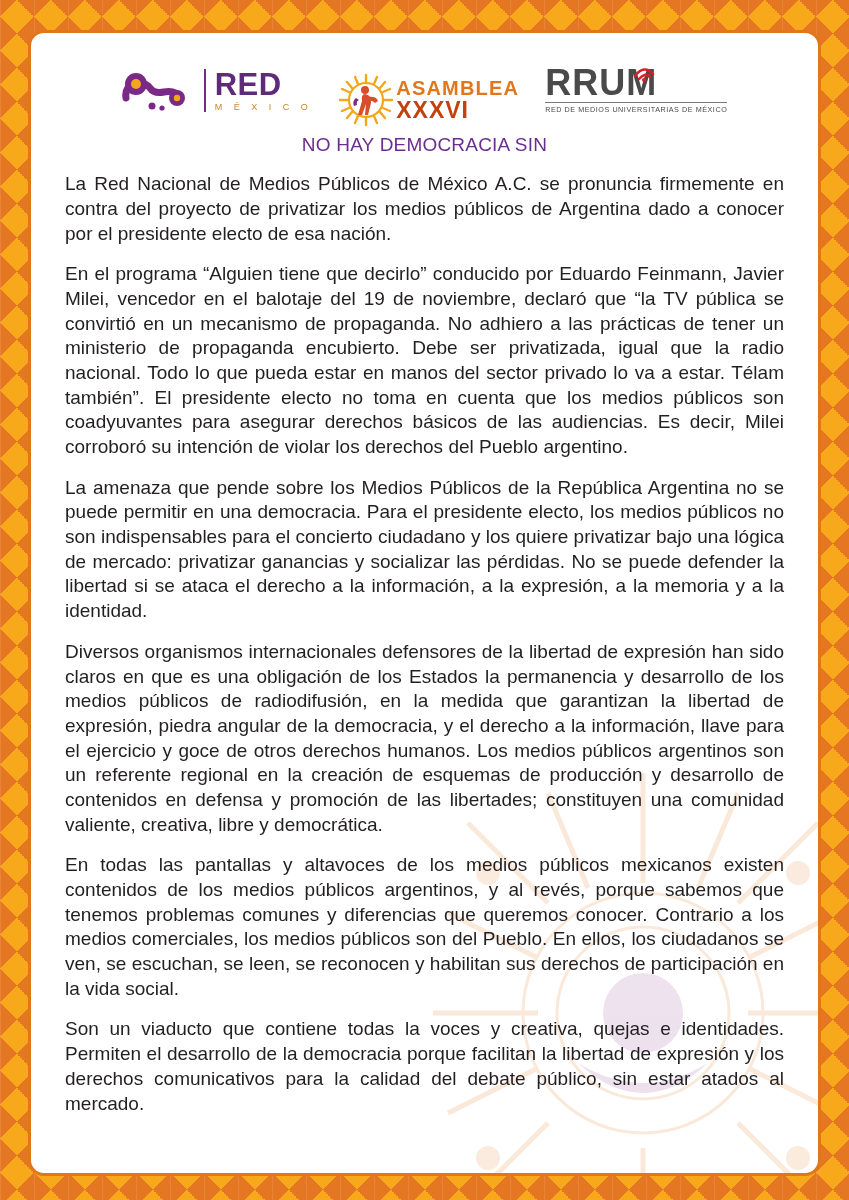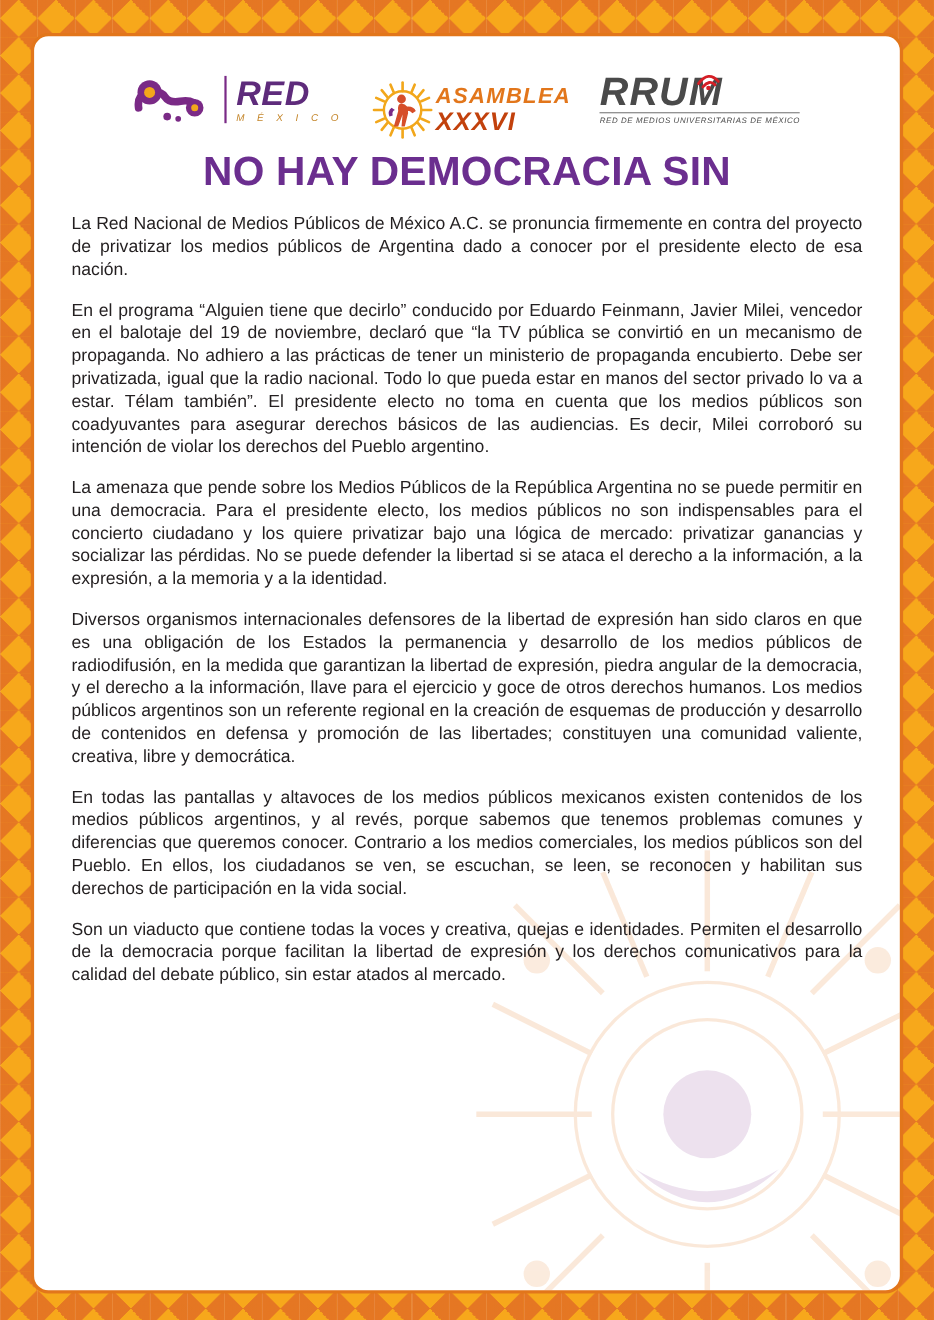--- a/index.html
+++ b/index.html
@@ -60,21 +60,21 @@
 
   
   .logo-row {
     display: flex;
     align-items: center;
     justify-content: center;
     gap: 26px;
     height: 62px;
     margin-bottom: 12px;
   }
-  .logo { display: flex; align-items: center; font-style: italic; }
+  .logo { display: flex; align-items: center; }
 
   
   .logo-red { gap: 8px; }
   .red-mark { width: 74px; height: 44px; }
   .red-text-wrap {
     border-left: 2px solid #7A2A86;
     padding-left: 9px;
     line-height: 1;
   }
   .red-word {
@@ -115,34 +115,34 @@
   .rrum-sub {
     font-size: 7.2px; color: #4A4A4A; letter-spacing: 0.55px;
     border-top: 1.5px solid #7A7A7A; padding-top: 2px; margin-top: 2px;
     width: 100%;
   }
 
   
   .headline {
     text-align: center;
     color: #6B2E8F;
-    font-weight: bold;
-    font-size: 37px;
+    font-weight: normal;
+    font-size: 19px;
     line-height: 1.22;
     letter-spacing: 0.2px;
     margin: 8px 0 16px 0;
   }
 
   
   .body-copy { position: relative; z-index: 2; }
   .body-copy p {
     margin: 0 0 16px 0;
     text-align: justify;
     color: #231F20;
-    font-size: 16px;
+    font-size: 19px;
     line-height: 1.30;
   }
   .body-copy p:last-child { margin-bottom: 0; }
 </style>
 </head>
 <body>
 
 <div id="page-frame"></div>
 
 <div class="sheet">

